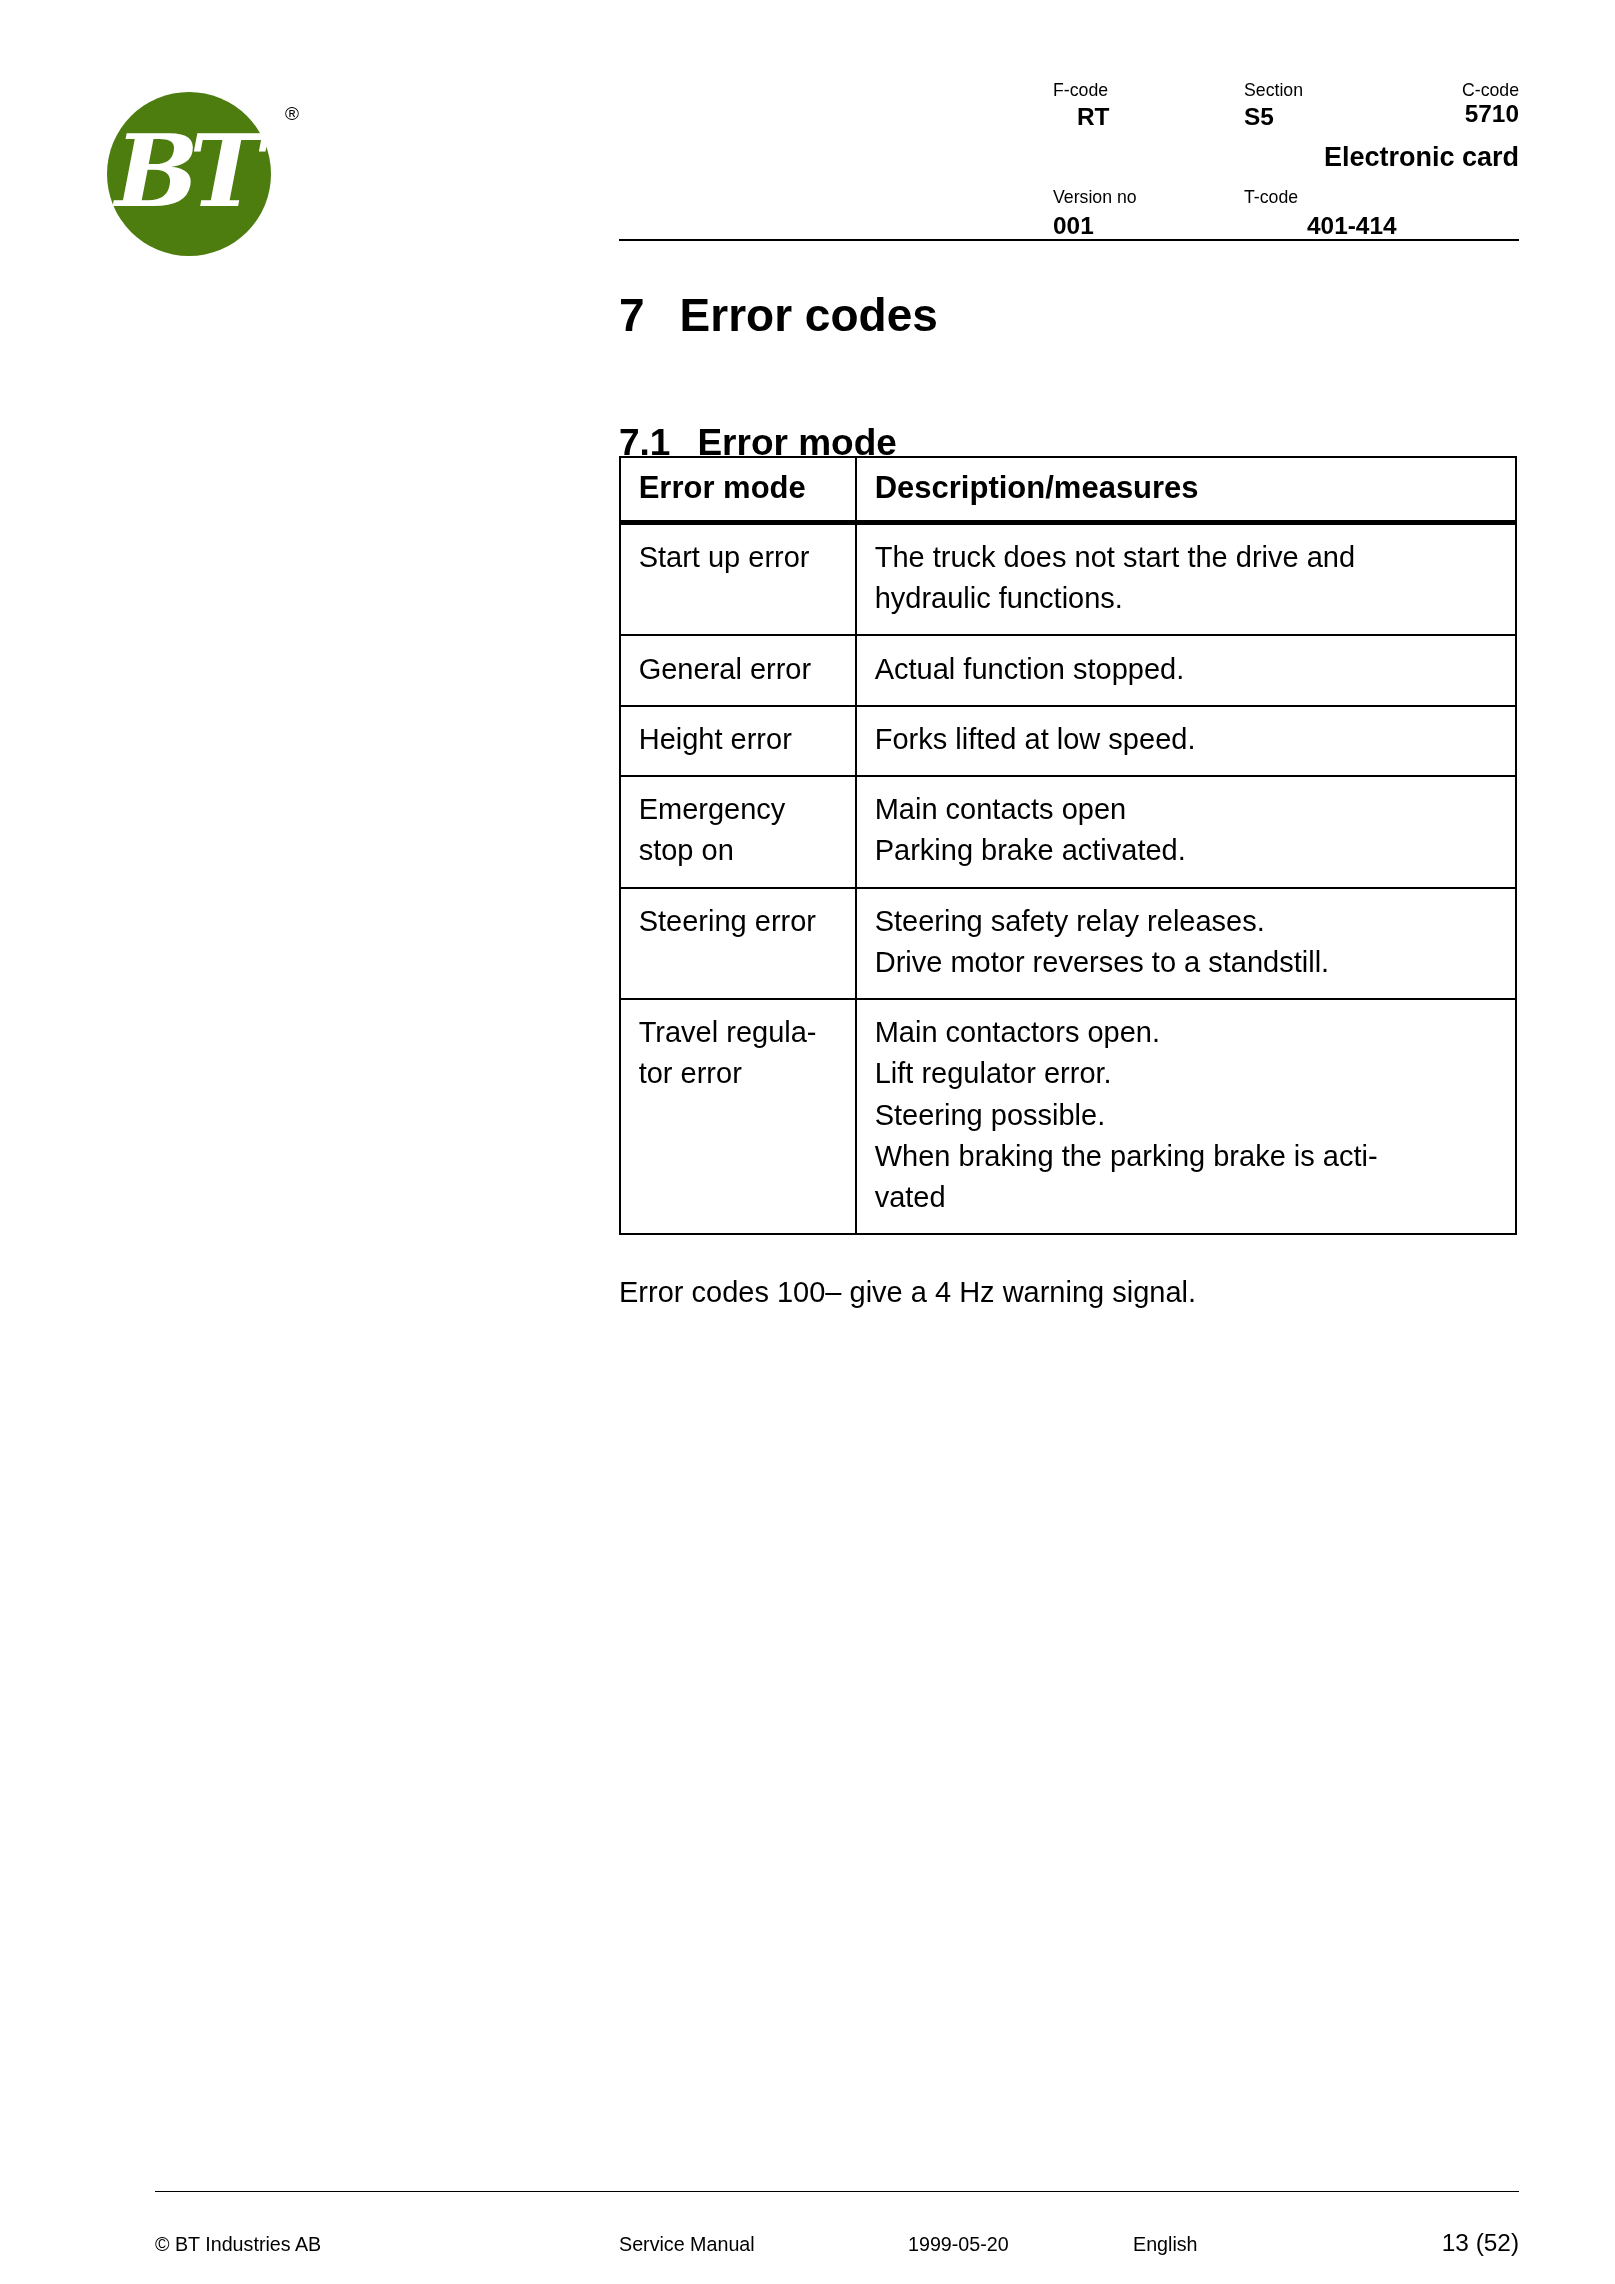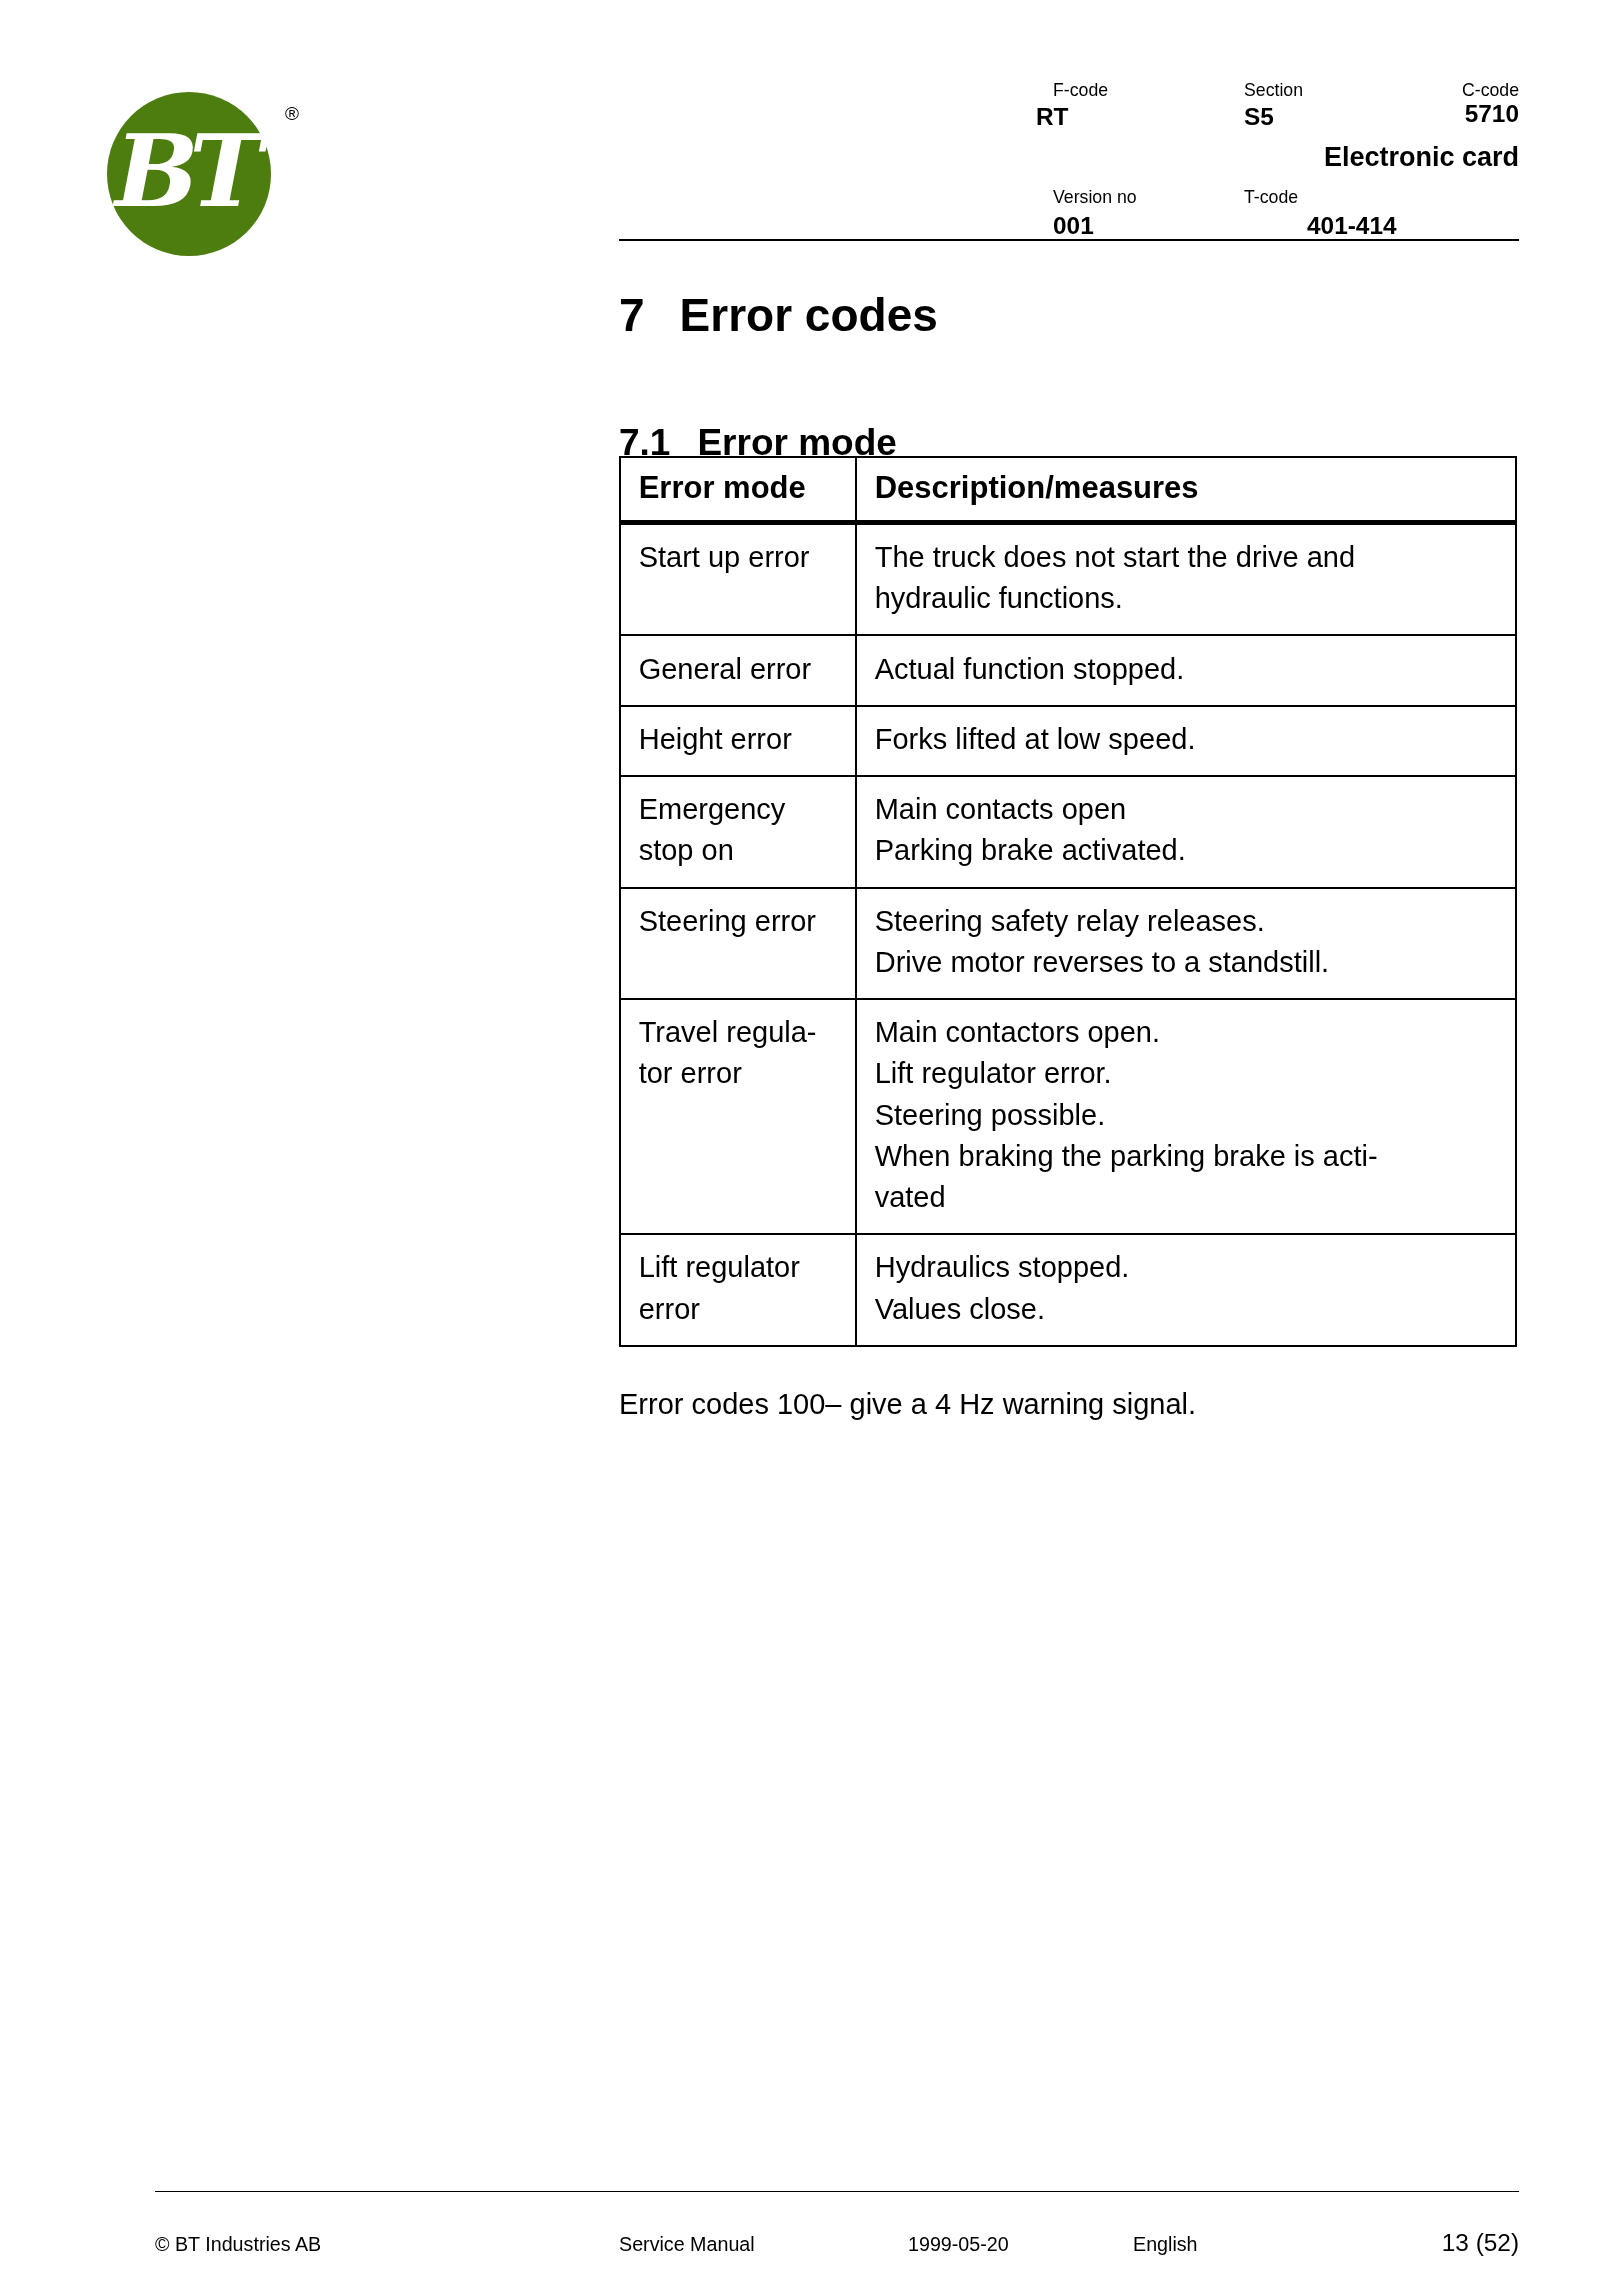--- a/index.html
+++ b/index.html
@@ -31,21 +31,21 @@
   .logo-reg { position:absolute; left:178px; top:11px; font-size:19px; color:#000; }
 
   
   .doc-header { position:absolute; left:619px; top:80px; width:900px; height:163px; font-size:17.7px; }
   .hdr-item { position:absolute; white-space:nowrap; }
   .hdr-label { font-size:17.7px; }
   .hdr-value { font-size:24.4px; font-weight:bold; }
   .pos-c1a { left:434px; top:0; }
   .pos-c2a { left:625px; top:0; }
   .pos-c3a { right:0; top:0; text-align:right; }
-  .pos-c1b { left:417px; top:23px; }
+  .pos-c1b { left:458px; top:23px; }
   .pos-c2b { left:625px; top:23px; }
   .pos-c3b { right:0; top:20.4px; text-align:right; }
   .hdr-subtitle { position:absolute; right:0; top:62px; font-size:27px; font-weight:bold; }
   .pos-c1c { left:434px; top:107px; }
   .pos-c2c { left:625px; top:107px; }
   .pos-c1d { left:434px; top:132px; }
   .pos-c2d { left:642px; top:132px;margin-left:46px; }
   .hdr-rule { position:absolute; left:619px; top:239px; width:900px; height:2px; background:#000; }
 
   
@@ -168,26 +168,20 @@
         </tr>
         <tr>
           <td>Travel regula-
 tor error</td>
           <td>Main contactors open.
 Lift regulator error.
 Steering possible.
 When braking the parking brake is acti-
 vated</td>
         </tr>
-        <tr>
-          <td>Lift regulator
-error</td>
-          <td>Hydraulics stopped.
-Values close.</td>
-        </tr>
       </tbody>
     </table>
 
     <div class="notes">
       <div>Error codes 100– give a 4 Hz warning signal.</div>
     </div>
   </div>
 
   <div class="footer-rule"></div>
   <div class="footer">

